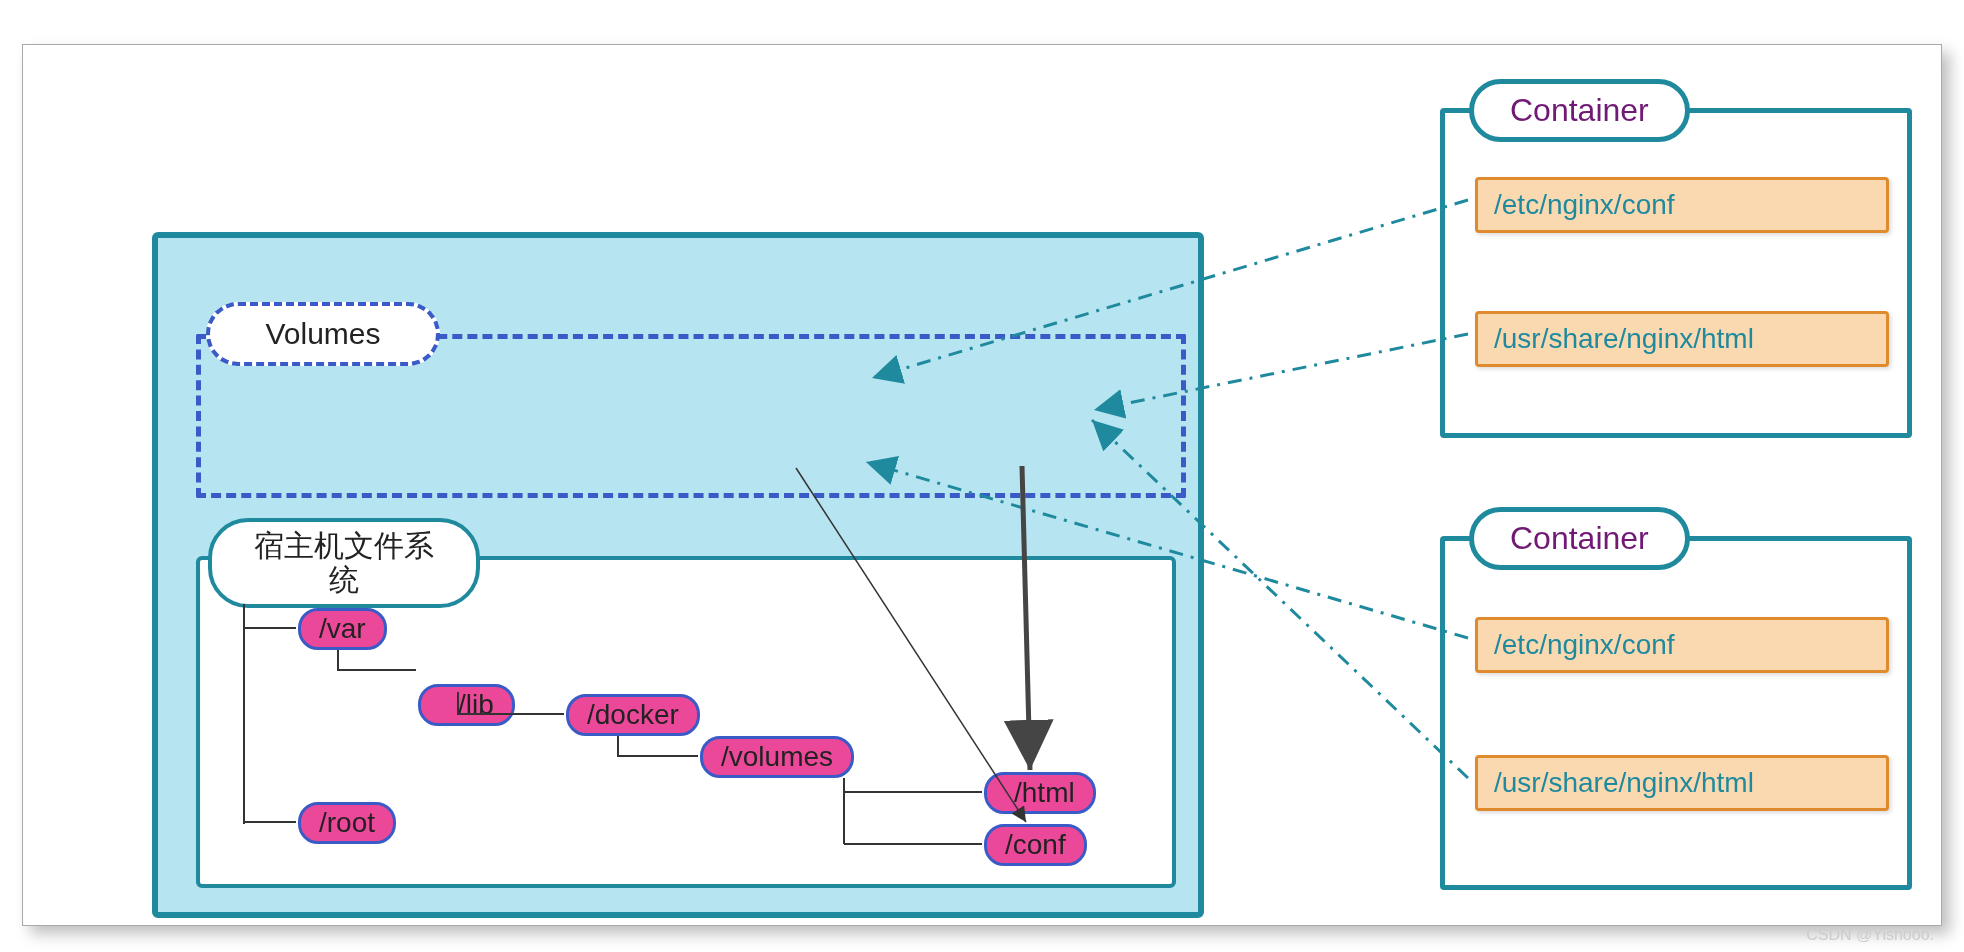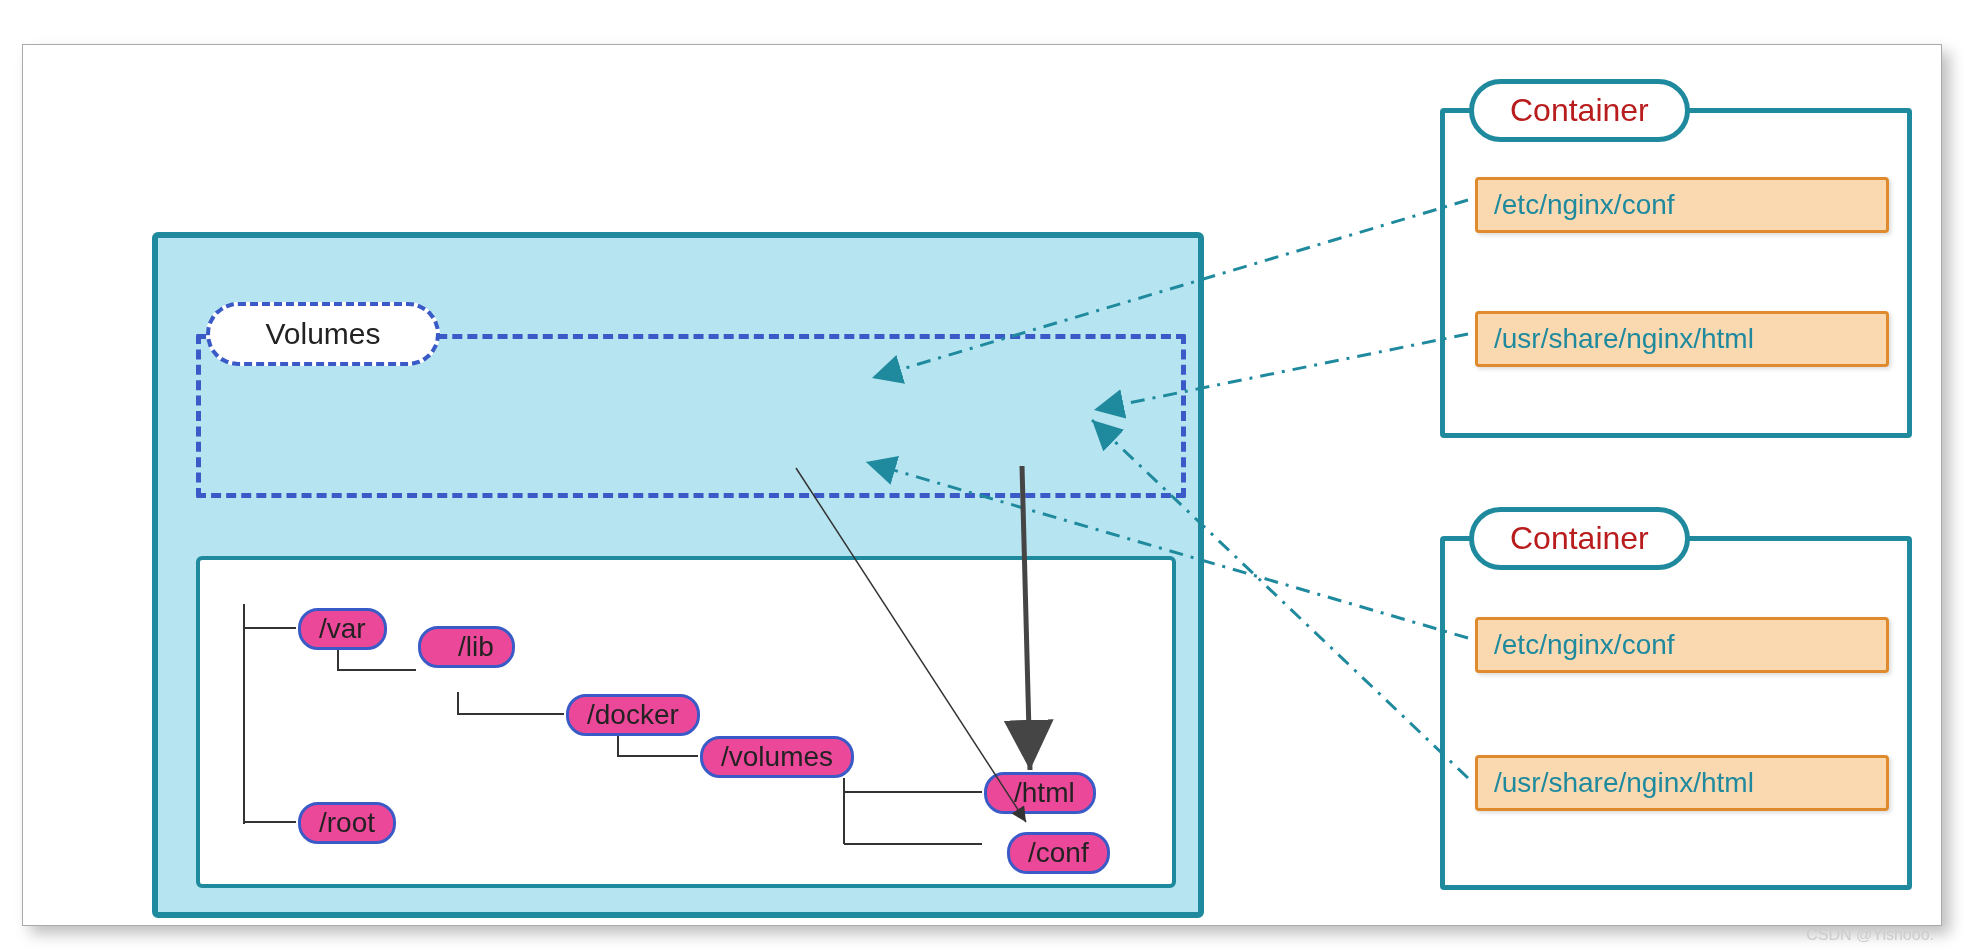--- a/index.html
+++ b/index.html
@@ -130,25 +130,25 @@
     position: absolute;
     background: #ec4899;
     border: 3px solid #3a5bc7;
     border-radius: 20px;
     padding: 2px 18px;
     font-size: 28px;
     color: #222;
     white-space: nowrap;
   }
   .node.var      { left: 298px;  top: 608px; }
-  .node.lib      { left: 418px;  top: 626px; padding-left: 37px; }
+  .node.lib      { left: 418px;  top: 684px; padding-left: 37px; }
   .node.docker   { left: 566px;  top: 694px; }
   .node.volumes2 { left: 700px;  top: 736px; }
   .node.html2    { left: 984px;  top: 772px; padding-left: 27px; }
-  .node.conf2    { left: 1007px;  top: 824px; margin-top: 8px; }
+  .node.conf2    { left: 984px;  top: 824px; }
   .node.root     { left: 298px;  top: 802px; }
 
   
   .container-box {
     position: absolute;
     width: 462px;
     background: #fff;
     border: 5px solid #1f8a9e;
     border-radius: 4px;
   }
@@ -156,21 +156,21 @@
   .container-box.c2 { left: 1440px; top: 536px; height: 344px; }
   .container-title {
     position: absolute;
     top: -34px;
     left: 24px;
     background: #fff;
     border: 5px solid #1f8a9e;
     border-radius: 38px;
     padding: 8px 36px;
     font-size: 32px;
-    color: #b91c1c;
+    color: #701a75;
     text-align: center;
   }
   .path-box {
     position: absolute;
     left: 30px;
     width: 392px;
     height: 50px;
     background: #fbd9b0;
     border: 3px solid #e08a2e;
     border-radius: 4px;
@@ -209,20 +209,21 @@
   <div class="panel-outline"></div>
 
   <div class="dockerhost"></div>
 
   <div class="volumes"></div>
   <div class="volumes-title">Volumes</div>
 
 
 
   <div class="hostfs"></div>
+  <div class="hostfs-title">宿主机文件系<br>统</div>
 
   <div class="node var">/var</div>
   <div class="node lib">/lib</div>
   <div class="node docker">/docker</div>
   <div class="node volumes2">/volumes</div>
   <div class="node html2">/html</div>
   <div class="node conf2">/conf</div>
   <div class="node root">/root</div>
 
   <div class="container-box c1">

